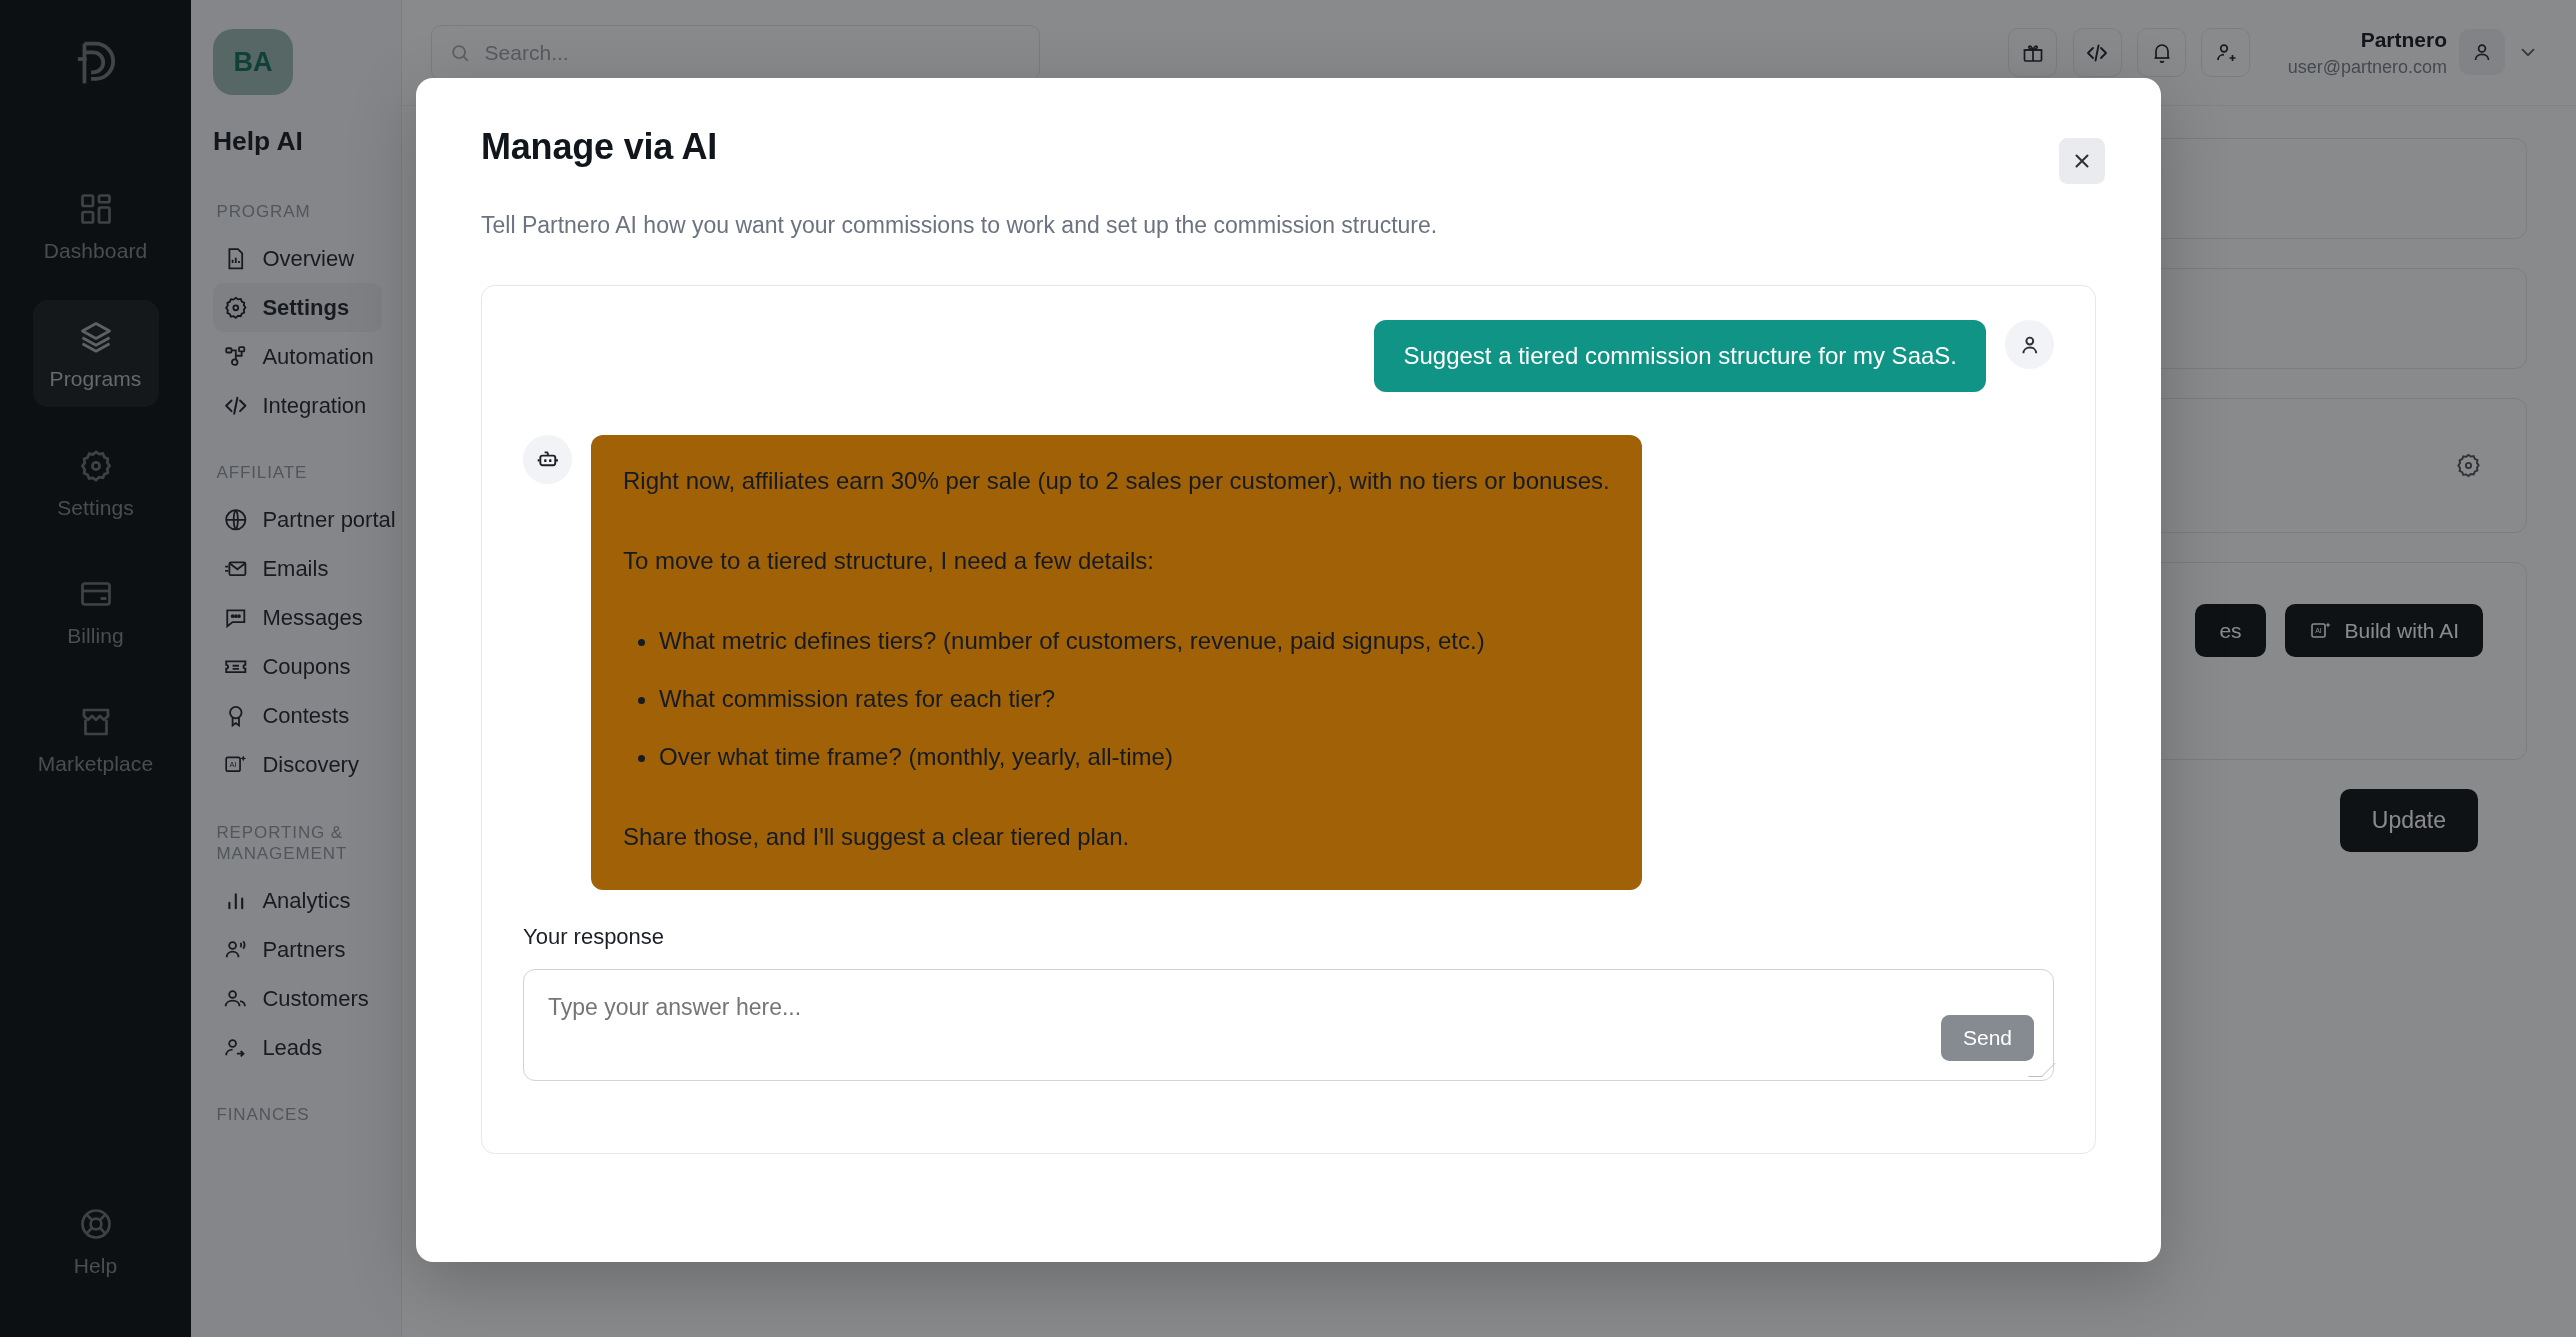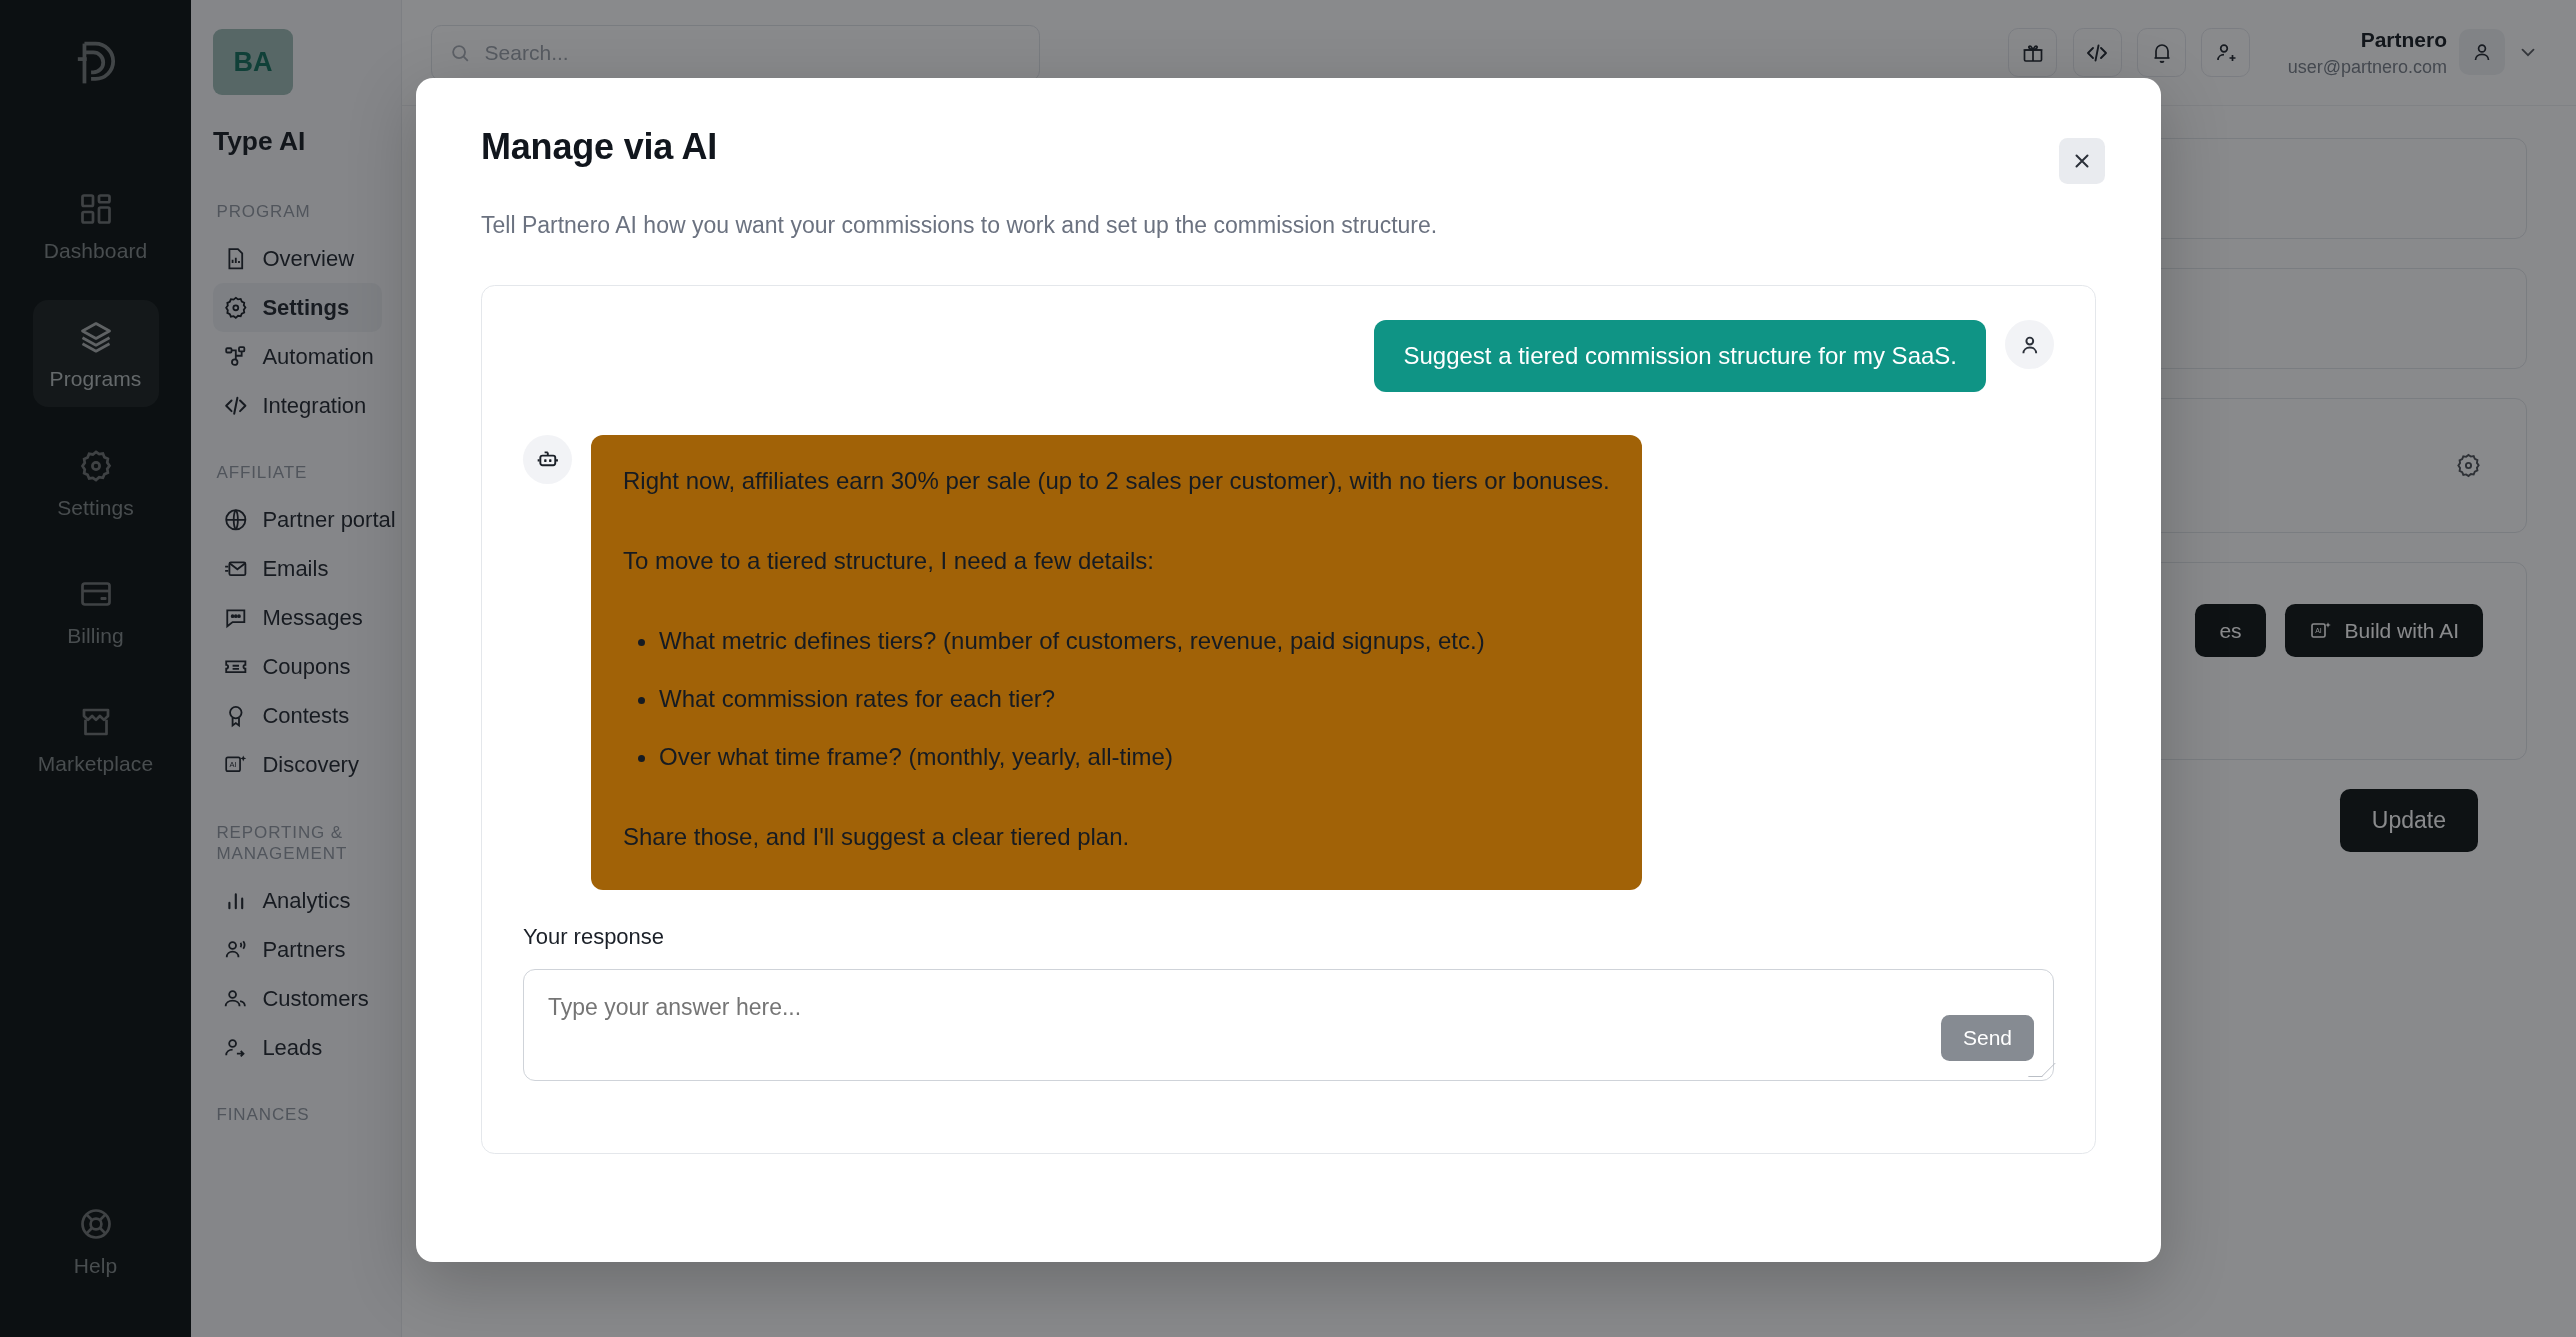--- a/index.html
+++ b/index.html
@@ -38,21 +38,21 @@
   .rail-item.active .ri-lbl { color: #b6bcbc; }
   .rail-bottom { position: absolute; bottom: 22px; left: 0; right: 0; display: flex; justify-content: center; }
 
   
   .subnav {
     width: 211px; flex: 0 0 211px; height: 1337px;
     background: #f6f7f9; border-right: 0.9px solid #e6e8ec;
     padding: 29px 19px 0 22px; overflow: hidden;
   }
   .prog-badge {
-    width: 80px; height: 66px; border-radius: 9px; background: #9ab8b2;
+    width: 80px; height: 66px; border-radius: 20px; background: #9ab8b2;
     display: flex; align-items: center; justify-content: center;
     font-size: 27px; font-weight: 700; color: #0d6b57; margin-bottom: 31px;
   }
   .prog-name { font-size: 26.4px; font-weight: 700; color: #11161d; margin-bottom: 44px; }
   .nav-group-label {
     font-size: 17px; letter-spacing: 0.9px; color: #8e949e;
     text-transform: uppercase; margin: 0 0 12px 3.4px; line-height: 1.25;
   }
   .nav-item {
     display: flex; align-items: center; gap: 13.6px;
@@ -249,21 +249,21 @@
               <circle cx="12" cy="12" r="3.6"></circle>
             <path d="M5.6 5.6l3.9 3.9M14.5 14.5l3.9 3.9M18.4 5.6l-3.9 3.9M9.5 14.5l-3.9 3.9"></path>
           </svg>
           <span class="ri-lbl">Help</span>
         </div>
       </div>
     </nav>
 
     <aside class="subnav">
       <div class="prog-badge">BA</div>
-      <div class="prog-name">Type AI</div>
+      <div class="prog-name">Help AI</div>
 
       <div class="nav-group-label">PROGRAM</div>
       <div class="nav-item">
         <svg class="ni-ico" viewBox="0 0 24 24" fill="none" stroke="#1b2028" stroke-width="1.7">
           <path d="M6 3h8l4 4v14H6z"></path>
             <path d="M9 16v-3M12 16v-5M15 16v-2"></path>
         </svg>
         <span>Overview</span>
       </div>
       <div class="nav-item active">

